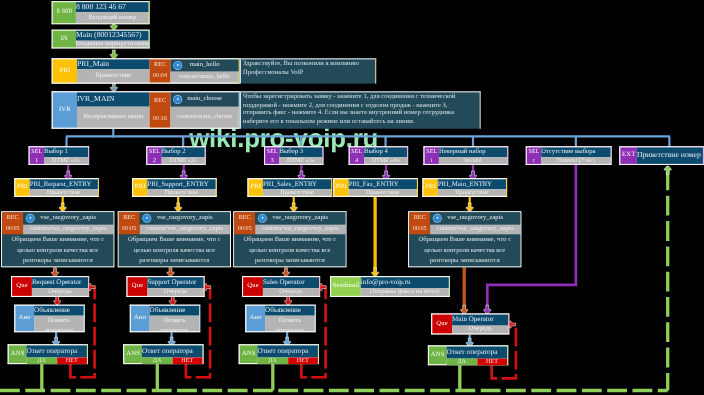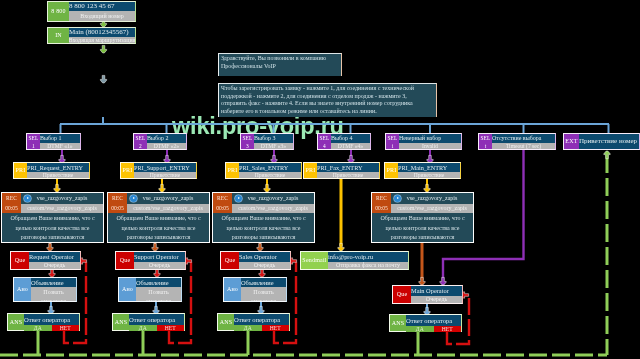--- a/index.html
+++ b/index.html
@@ -184,22 +184,58 @@
   </div>
 
   <div class="node b-green" style="left:47px;top:27px;width:89px;height:17px;">
     <div class="lp p-green" style="width:21px;">IN</div>
     <div class="bd">
       <div class="ttl">Main (80012345567)</div>
       <div class="sub">Входящая маршрутизация</div>
     </div>
   </div>
 
+  <div class="node b-yellow" style="left:47px;top:53px;width:171px;height:23px;">
+    <div class="lp p-yellow" style="width:22px;">PRI</div>
+    <div class="bd">
+      <div class="ttl">PRI_Main</div>
+      <div class="sub">Приветствие</div>
+    </div>
+    <div class="rec" style="width:19px;">
+      <span>REC</span>
+      <span>00:04</span>
+    </div>
+    <div class="audio" style="width:62px;">
+      <div class="aud-t">
+        <span class="playic"></span>
+        <span>main_hello</span>
+      </div>
+      <div class="aud-s">custom/main_hello</div>
+    </div>
+  </div>
   <div class="txtbox" style="left:218px;top:53px;width:124px;height:23px;">Здравствуйте, Вы позвонили в компанию Профессионалы VoIP</div>
 
+  <div class="node b-blue" style="left:47px;top:83px;width:171px;height:34px;">
+    <div class="lp p-blue" style="width:22px;">IVR</div>
+    <div class="bd">
+      <div class="ttl" style="line-height:13px;">IVR_MAIN</div>
+      <div class="sub">Интерактивное меню</div>
+    </div>
+    <div class="rec" style="width:19px;">
+      <span>REC</span>
+      <span>00:16</span>
+    </div>
+    <div class="audio" style="width:62px;">
+      <div class="aud-t" style="line-height:13px;">
+        <span class="playic"></span>
+        <span>main_choose</span>
+      </div>
+      <div class="aud-s">custom/main_choose</div>
+    </div>
+  </div>
   <div class="txtbox" style="left:218px;top:83px;width:219px;height:34px;">Чтобы зарегистрировать заявку - нажмите 1, для соединения с технической поддержкой - нажмите 2, для соединения с отделом продаж - нажмите 3, отправить факс - нажмите 4. Если вы знаете внутренний номер сотрудника наберите его в тональном режиме или оставайтесь на линии.</div>
 
   <div class="node sel b-purple" style="left:26px;top:133px;width:55px;height:17px;">
     <div class="lp p-purple selkey" style="width:13px;">
       <span>SEL</span>
       <span>1</span>
     </div>
     <div class="bd">
       <div class="ttl">Выбор 1</div>
       <div class="sub">DTMF «1»</div>

